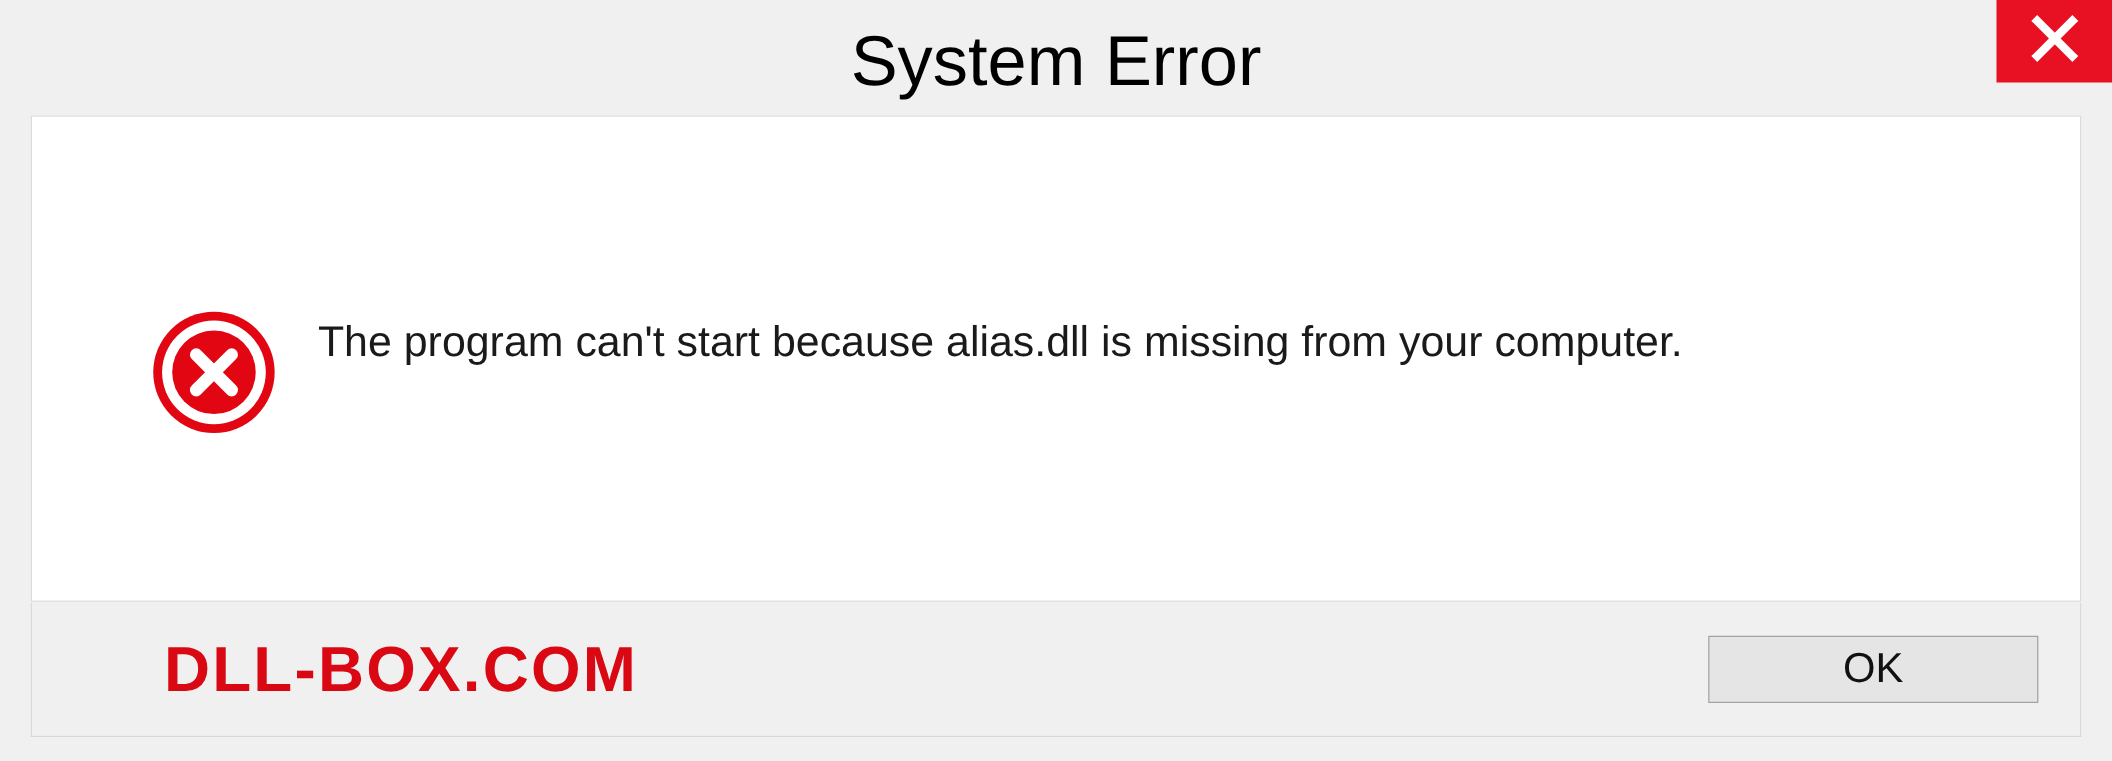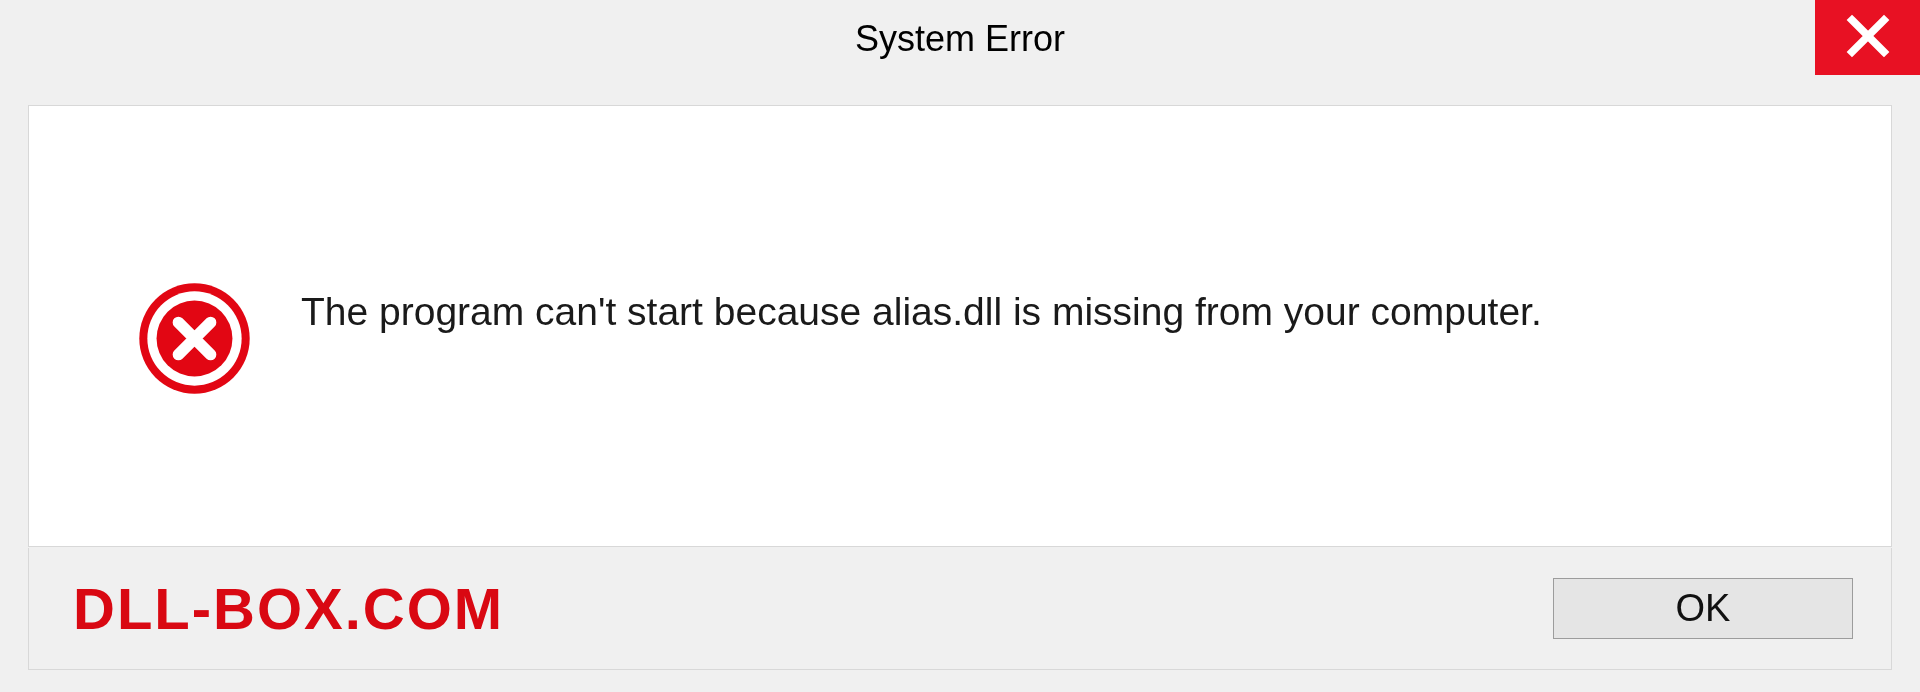--- a/index.html
+++ b/index.html
@@ -14,21 +14,21 @@
       height: 692px;
       position: relative;
       overflow: hidden;
     }
     .dialog-title {
       position: absolute;
       top: 18px;
       left: 0;
       right: 0;
       text-align: center;
-      font-size: 36px;
+      font-size: 64px;
       font-weight: 400;
       color: #000;
     }
     .close-btn {
       position: absolute;
       top: 0;
       right: 0;
       width: 105px;
       height: 75px;
       background: #e81123;
@@ -63,36 +63,35 @@
     }
     .message {
       position: absolute;
       top: 178px;
       left: 260px;
       right: 80px;
       font-size: 39px;
       line-height: 1.45;
       color: #1a1a1a;
       font-weight: 400;
-      margin-left: 12px;
     }
     .footer-bar {
       position: absolute;
       left: 28px;
       right: 28px;
       bottom: 22px;
       height: 122px;
       background: #f0f0f0;
       border-left: 1px solid #d8d8d8;
       border-right: 1px solid #d8d8d8;
       border-bottom: 1px solid #d8d8d8;
       display: flex;
       align-items: center;
       justify-content: space-between;
-      padding-left: 44px;
+      padding-left: 120px;
       padding-right: 38px;
     }
     .watermark {
       font-family: Arial, Helvetica, sans-serif;
       font-size: 58px;
       font-weight: 900;
       color: #d90812;
       letter-spacing: 2px;
     }
     .ok-btn {

